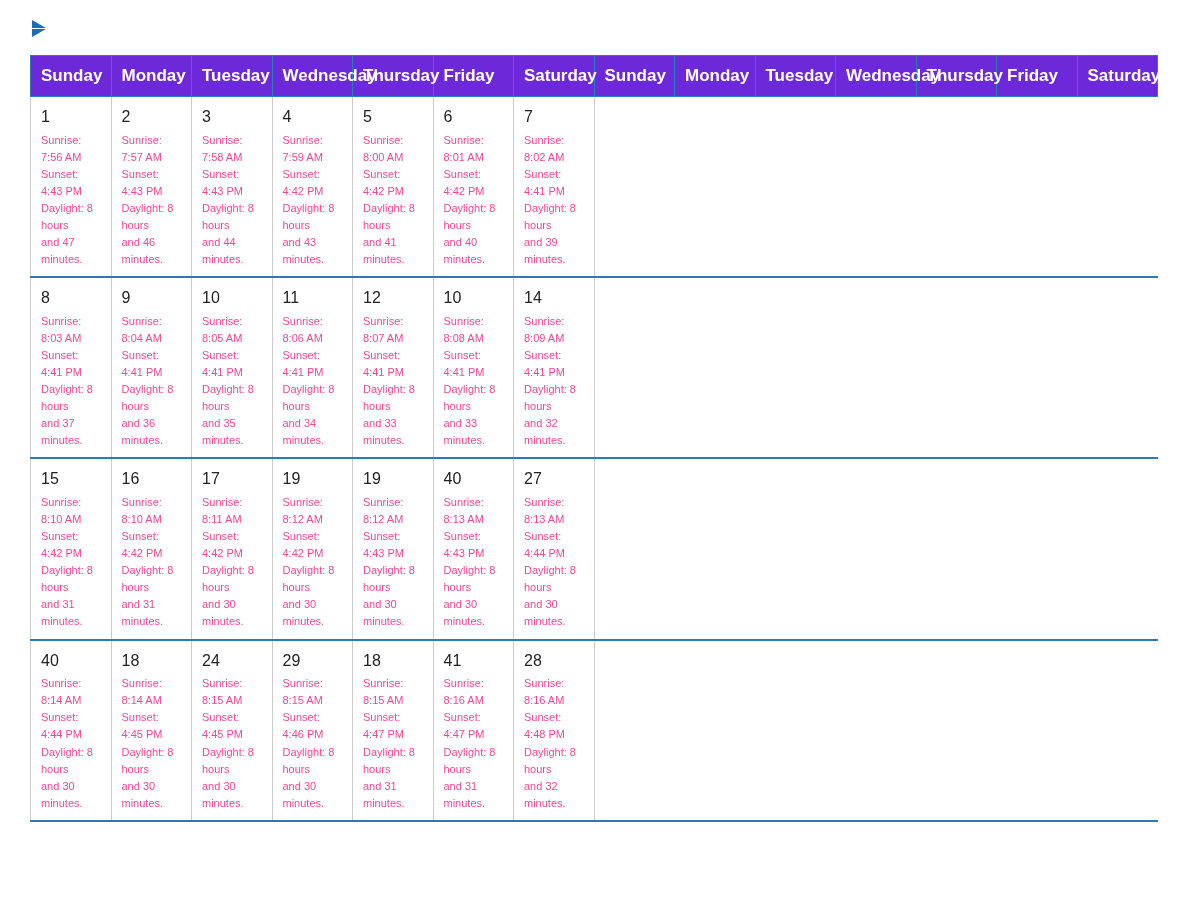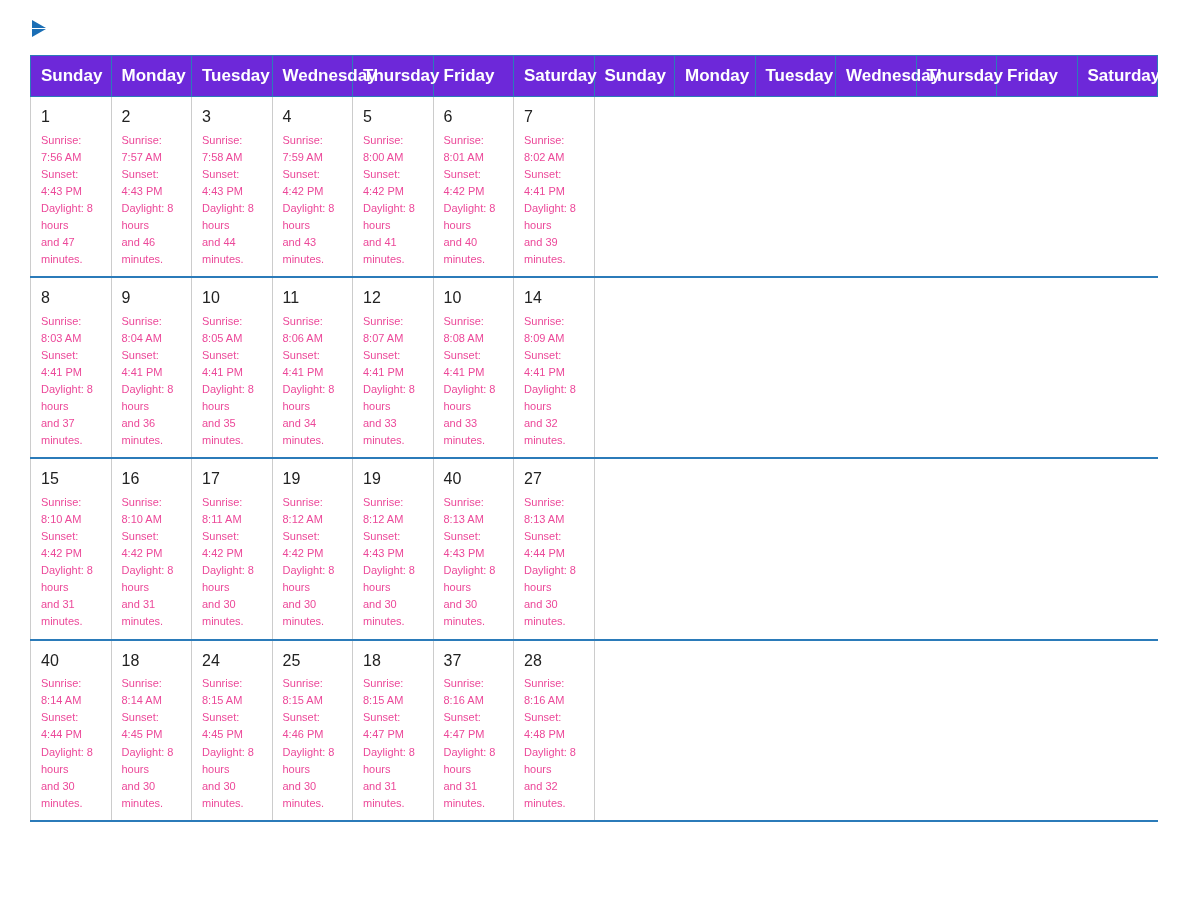--- a/index.html
+++ b/index.html
@@ -234,29 +234,29 @@
         </td>
         <td>
           <span class="day-num">18</span>
           <div class="day-info">Sunrise: 8:14 AM<br>Sunset: 4:45 PM<br>Daylight: 8 hours<br>and 30 minutes.</div>
         </td>
         <td>
           <span class="day-num">24</span>
           <div class="day-info">Sunrise: 8:15 AM<br>Sunset: 4:45 PM<br>Daylight: 8 hours<br>and 30 minutes.</div>
         </td>
         <td>
-          <span class="day-num">25</span>
+          <span class="day-num">29</span>
           <div class="day-info">Sunrise: 8:15 AM<br>Sunset: 4:46 PM<br>Daylight: 8 hours<br>and 30 minutes.</div>
         </td>
         <td>
           <span class="day-num">18</span>
           <div class="day-info">Sunrise: 8:15 AM<br>Sunset: 4:47 PM<br>Daylight: 8 hours<br>and 31 minutes.</div>
         </td>
         <td>
-          <span class="day-num">37</span>
+          <span class="day-num">41</span>
           <div class="day-info">Sunrise: 8:16 AM<br>Sunset: 4:47 PM<br>Daylight: 8 hours<br>and 31 minutes.</div>
         </td>
         <td>
           <span class="day-num">28</span>
           <div class="day-info">Sunrise: 8:16 AM<br>Sunset: 4:48 PM<br>Daylight: 8 hours<br>and 32 minutes.</div>
         </td>
       </tr>
     </tbody>
 </table>
 

